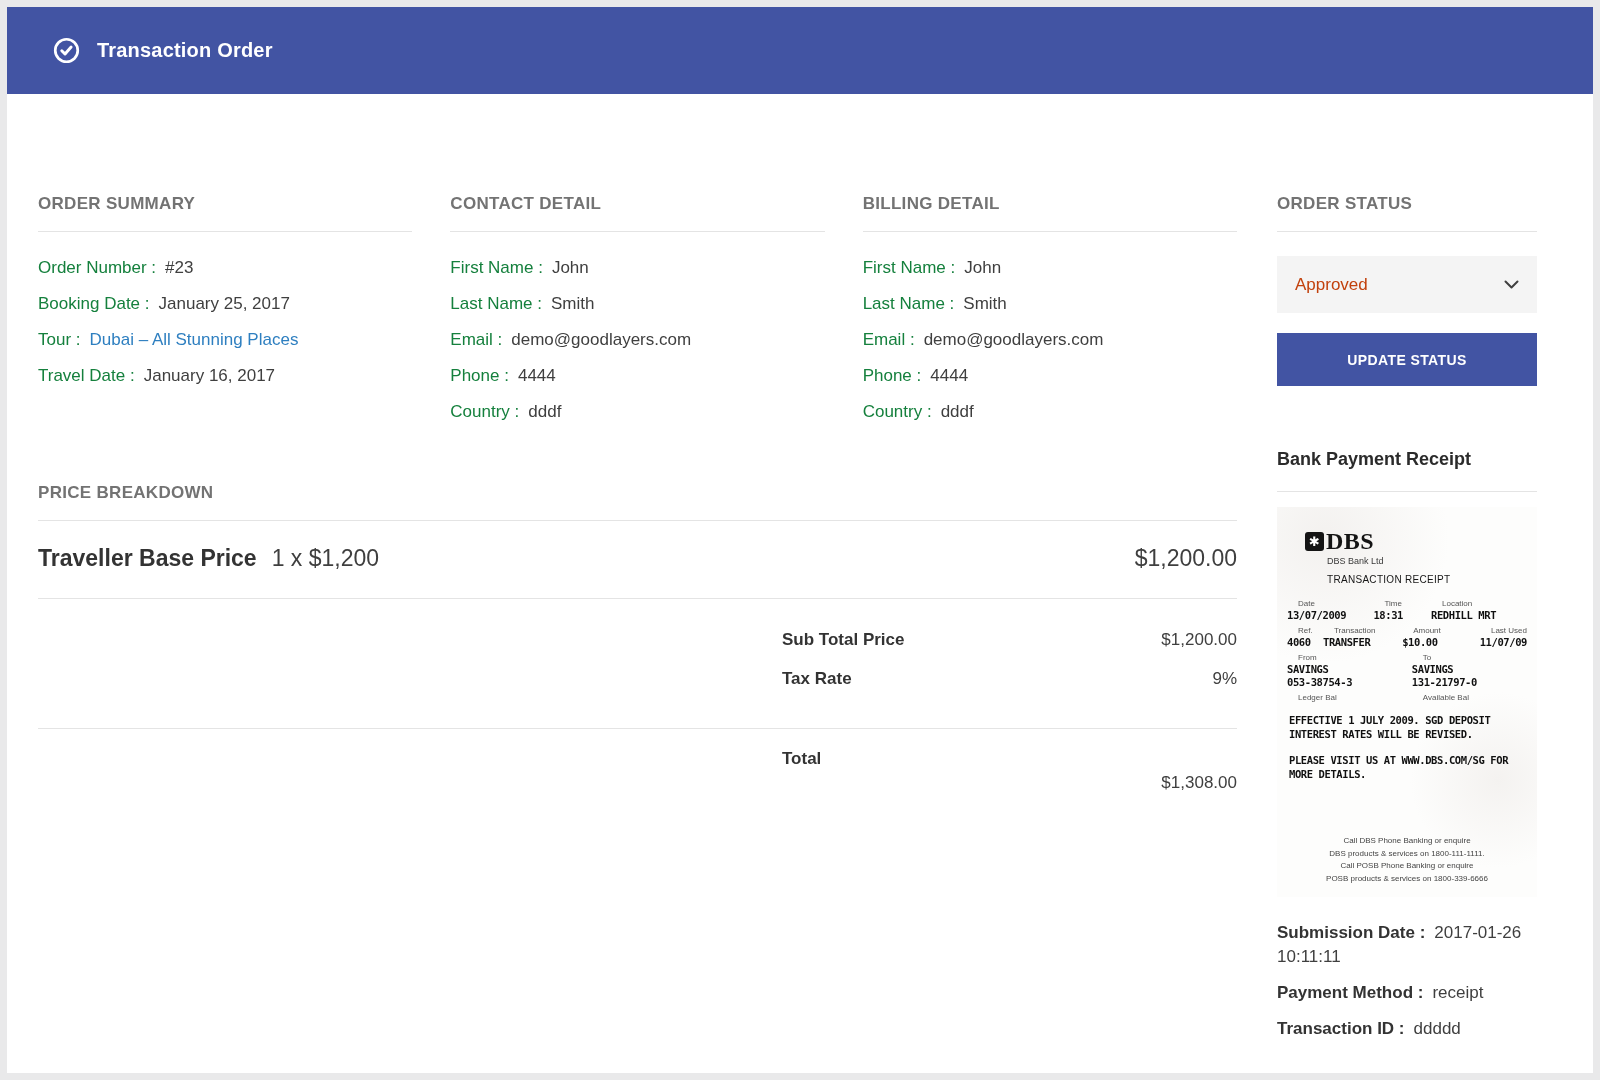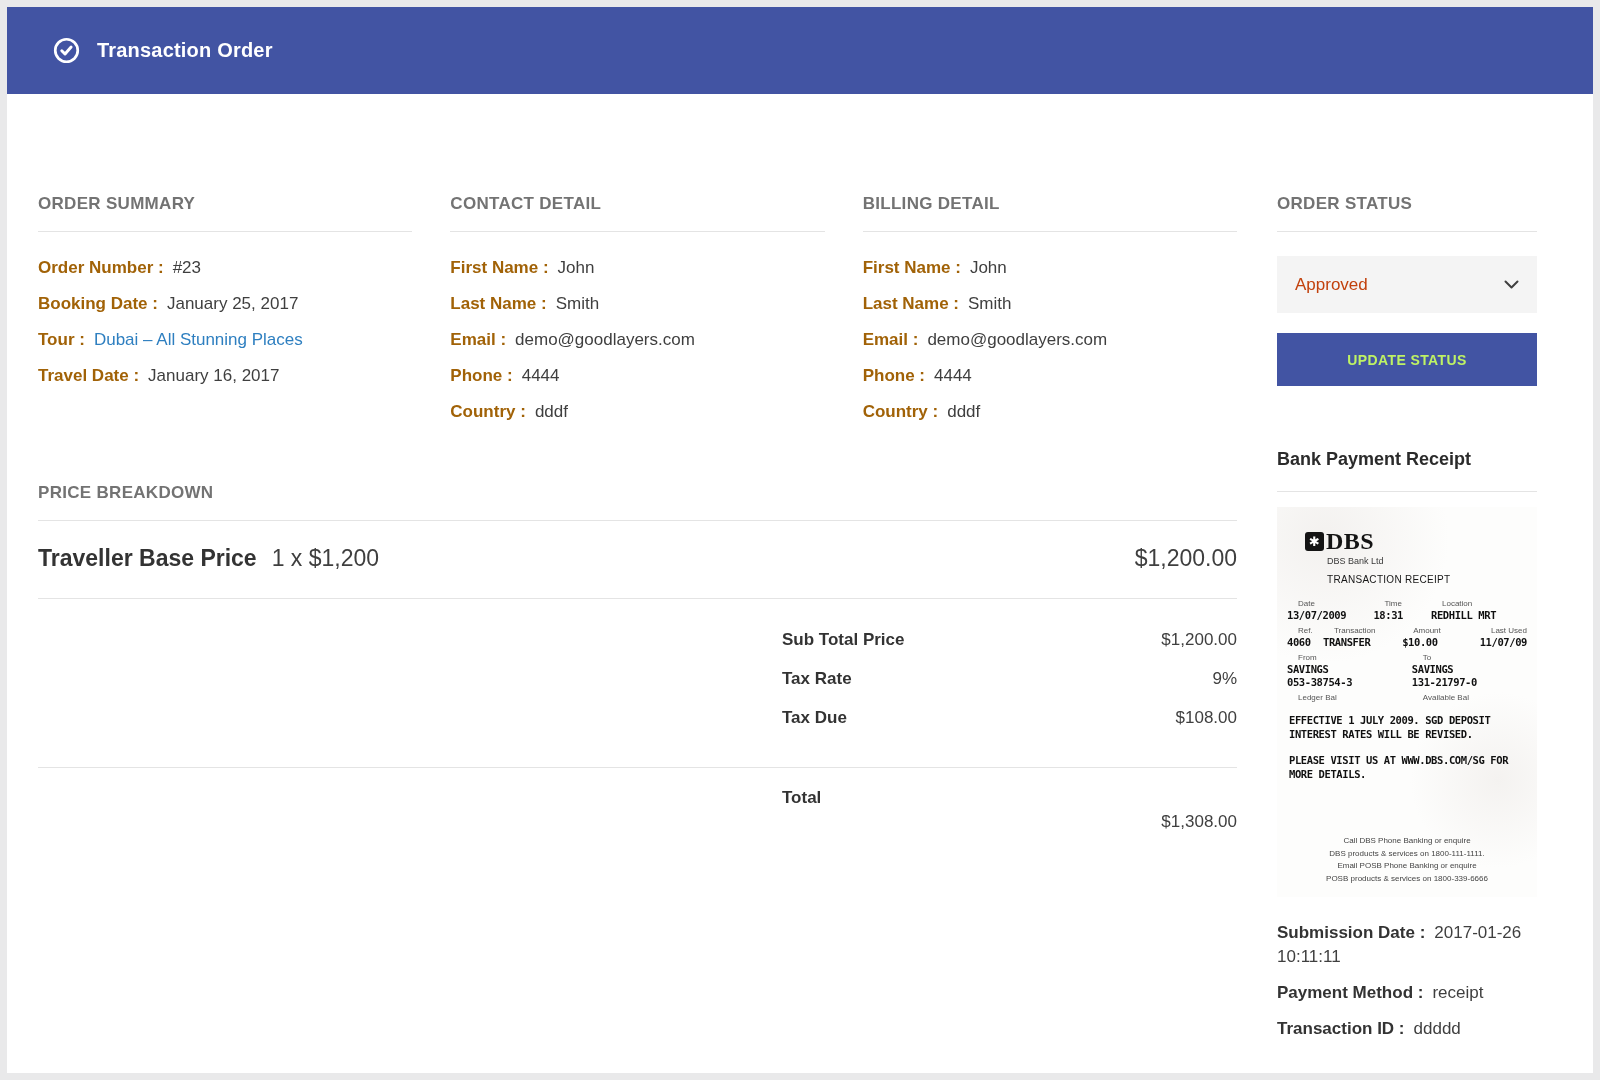--- a/index.html
+++ b/index.html
@@ -47,21 +47,21 @@
   h2.section-heading {
     margin: 0;
     font-size: 17px;
     font-weight: 700;
     color: #737373;
     letter-spacing: 0.3px;
   }
   .divider { height: 1px; background: #e4e4e4; margin-top: 17px; }
   .rows { margin-top: 25px; }
   .info-row { margin-bottom: 14px; font-size: 17px; line-height: 22px; color: #3f3f3f; }
-  .info-row .lbl { font-weight: 700; color: #a16207; margin-right: 9px; }
+  .info-row .lbl { font-weight: 400; color: #15803d; margin-right: 9px; }
   a.tour-link { color: #2e7fc0; text-decoration: none; cursor: pointer; }
 
   .section-traveller { margin-top: 57px; }
   .section-price { margin-top: 46px; }
 
   
   .pb-base { display: flex; align-items: baseline; padding: 24px 0 26px; font-size: 23px; }
   .pb-base .lbl { font-weight: 700; color: #333333; margin-right: 15px; }
   .pb-base .amount { margin-left: auto; }
   .pb-sub { padding: 30px 0 38px; border-top: 1px solid #e4e4e4; border-bottom: 1px solid #e4e4e4; }
@@ -86,21 +86,21 @@
     cursor: pointer;
     user-select: none;
   }
   .status-select .chev { margin-left: auto; display: flex; }
   .update-btn {
     margin-top: 20px;
     width: 100%;
     height: 53px;
     background: #4254a3;
     border: none;
-    color: #bef264;
+    color: #ffffff;
     font-family: inherit;
     font-size: 14px;
     font-weight: 700;
     letter-spacing: 0.4px;
     cursor: pointer;
   }
   
   .receipt-block { margin-top: 63px; }
   .receipt-title { margin: 0; font-size: 18px; font-weight: 700; color: #2b2b2b; }
   .receipt-block .divider { margin-top: 21px; }
@@ -252,24 +252,20 @@
         </div>
 
         <div class="pb-sub">
           <div class="pb-sub-row">
             <span class="lbl">Sub Total Price</span>
             <span class="val">$1,200.00</span>
           </div>
           <div class="pb-sub-row">
             <span class="lbl">Tax Rate</span>
             <span class="val">9%</span>
-          </div>
-          <div class="pb-sub-row">
-            <span class="lbl">Tax Due</span>
-            <span class="val">$108.00</span>
           </div>
         </div>
 
         <div class="pb-total">
           <span class="lbl">Total</span>
           <span class="val">$1,308.00</span>
         </div>
       </section>
     </div>
 
@@ -340,21 +336,21 @@
               <span class="h2c">Available Bal</span>
             </div>
           </div>
 
           <div class="r-notice">EFFECTIVE 1 JULY 2009. SGD DEPOSIT INTEREST RATES WILL BE REVISED.</div>
           <div class="r-notice">PLEASE VISIT US AT WWW.DBS.COM/SG FOR MORE DETAILS.</div>
 
           <div class="r-footer">
             <div>Call DBS Phone Banking or enquire</div>
             <div>DBS products &amp; services on 1800-111-1111.</div>
-            <div>Email POSB Phone Banking or enquire</div>
+            <div>Call POSB Phone Banking or enquire</div>
             <div>POSB products &amp; services on 1800-339-6666</div>
           </div>
         </div>
       </div>
 
       <div class="meta">
         <div class="meta-row">
           <span class="lbl">Submission Date :</span><span>2017-01-26 10:11:11</span>
         </div>
         <div class="meta-row">

